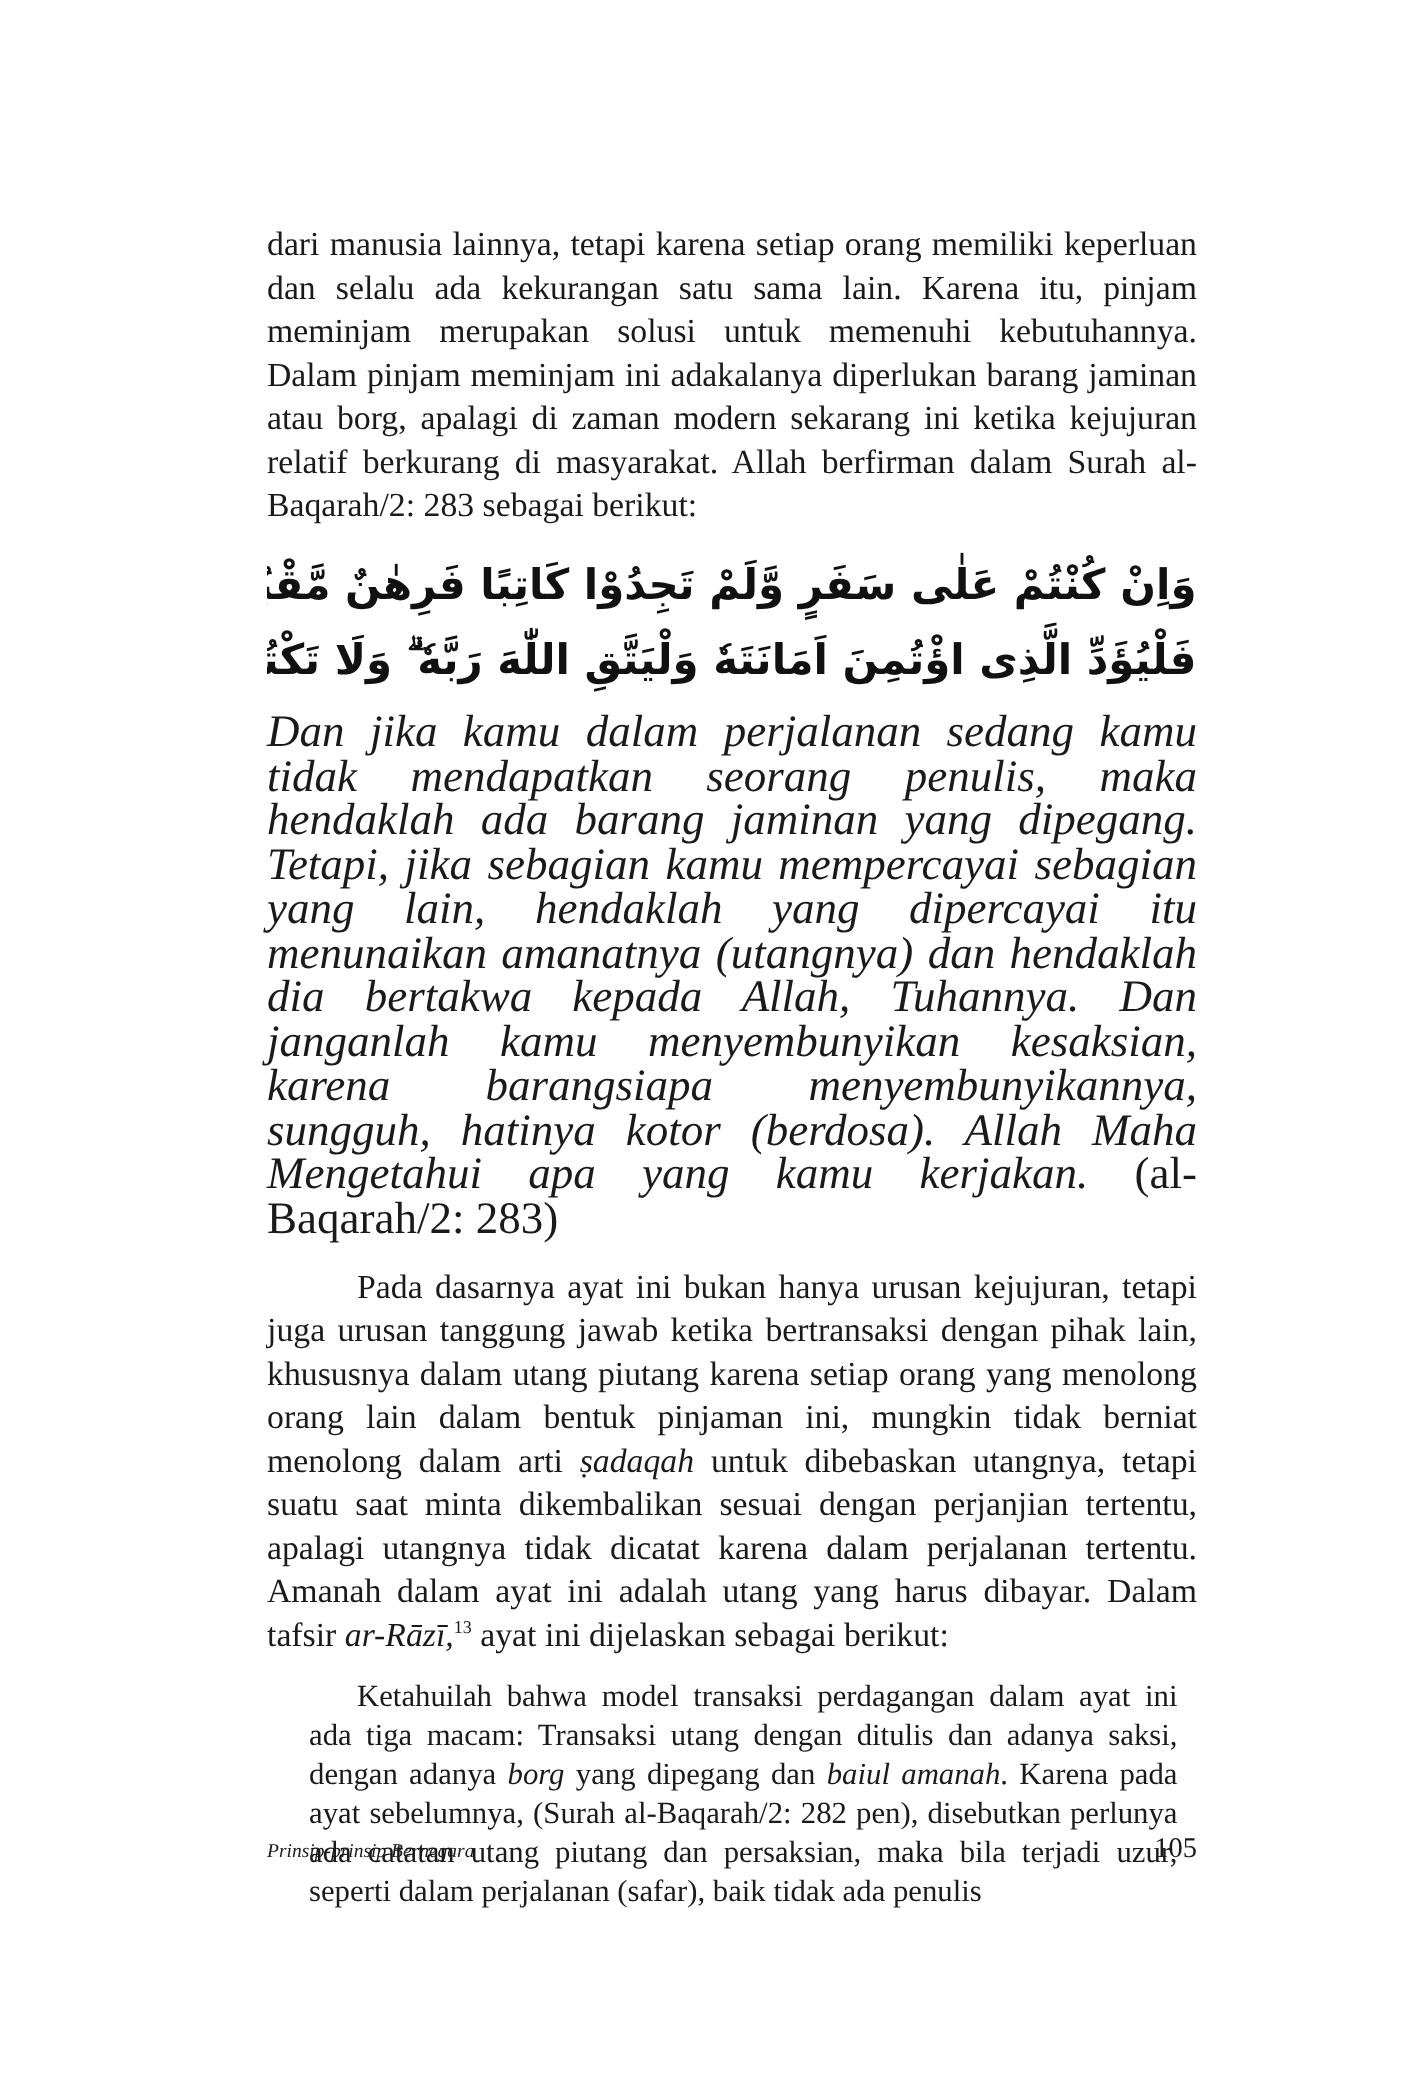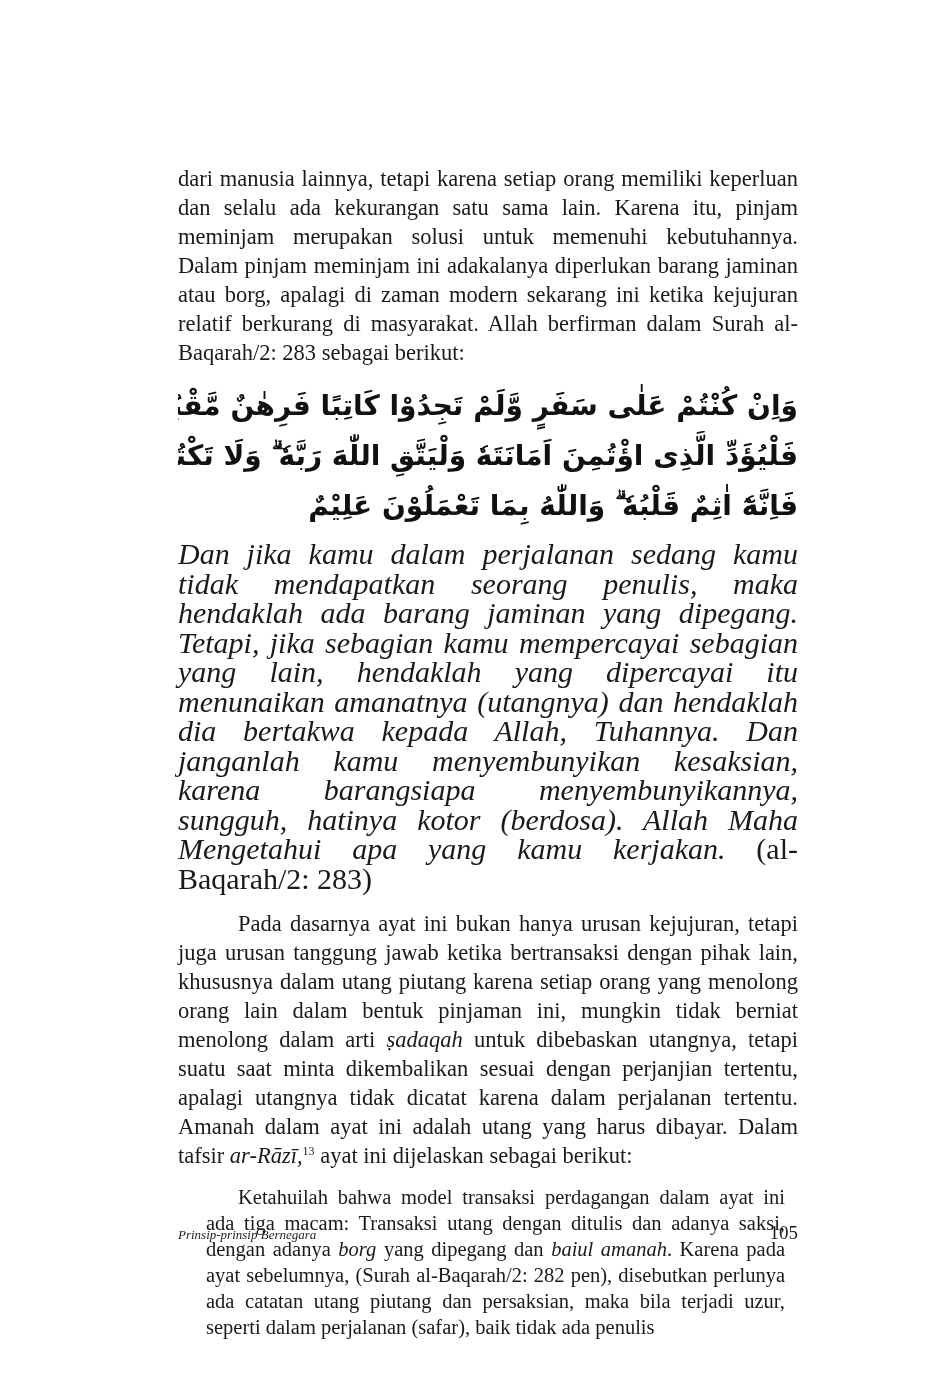--- a/index.html
+++ b/index.html
@@ -11,21 +11,21 @@
       width: 946px;
       height: 1388px;
       position: relative;
       overflow: hidden;
       color: #1a1a1a;
       font-family: "Liberation Serif", "DejaVu Serif", serif;
     }
     .page {
       position: absolute;
       left: 178px;
-      top: 164px;
+      top: 148px;
       width: 620px;
     }
     .para {
       margin: 0;
       font-size: 22.5px;
       line-height: 29px;
       text-align: justify;
       hyphens: manual;
     }
     .para.indent {
@@ -94,21 +94,20 @@
 </head>
 <body>
 
 <div class="page">
 
   <p class="para">dari manusia lainnya, tetapi karena setiap orang memiliki keperluan dan selalu ada kekurangan satu sama lain. Karena itu, pinjam meminjam merupakan solusi untuk memenuhi kebu­tuhannya. Dalam pinjam meminjam ini adakalanya diperlukan barang jaminan atau borg, apalagi di zaman modern sekarang ini ketika kejujuran relatif berkurang di masyarakat. Allah berfirman dalam Surah al-Baqarah/2: 283 sebagai berikut:</p>
 
   <div class="arabic" lang="ar">
     <span class="arabic-line">وَاِنْ كُنْتُمْ عَلٰى سَفَرٍ وَّلَمْ تَجِدُوْا كَاتِبًا فَرِهٰنٌ مَّقْبُوْضَةٌ ۗ فَاِنْ اَمِنَ بَعْضُكُمْ بَعْضًا</span>
     <span class="arabic-line">فَلْيُؤَدِّ الَّذِى اؤْتُمِنَ اَمَانَتَهٗ وَلْيَتَّقِ اللّٰهَ رَبَّهٗ ۗ وَلَا تَكْتُمُوا الشَّهَادَةَ ۗ وَمَنْ يَّكْتُمْهَا</span>
-    <span class="arabic-line">فَاِنَّهٗٓ اٰثِمٌ قَلْبُهٗ ۗ وَاللّٰهُ بِمَا تَعْمَلُوْنَ عَلِيْمٌ</span>
   </div>
 
   <p class="translation"><span class="it">Dan jika kamu dalam perjalanan sedang kamu tidak mendapatkan seorang penulis, maka hendaklah ada barang jaminan yang dipegang. Tetapi, jika sebagian kamu mempercayai sebagian yang lain, hendaklah yang dipercayai itu menunaikan amanatnya (utangnya) dan hendaklah dia bertakwa kepada Allah, Tuhannya. Dan janganlah kamu menyem­bunyikan kesaksian, karena barangsiapa menyembunyikannya, sungguh, hatinya kotor (berdosa). Allah Maha Mengetahui apa yang kamu kerjakan.</span><span> (al-Baqarah/2: 283)</span></p>
 
   <div class="gap-after-translation"></div>
 
   <p class="para indent"><span>Pada dasarnya ayat ini bukan hanya urusan kejujuran, tetapi juga urusan tanggung jawab ketika bertransaksi dengan pihak lain, khususnya dalam utang piutang karena setiap orang yang menolong orang lain dalam bentuk pinjaman ini, mungkin tidak berniat menolong dalam arti </span><span class="it">ṣadaqah</span><span> untuk dibebaskan utangnya, tetapi suatu saat minta dikembalikan sesuai dengan perjanjian tertentu, apalagi utangnya tidak dicatat karena dalam perjalanan tertentu. Amanah dalam ayat ini adalah utang yang harus dibayar. Dalam tafsir </span><span class="it">ar-Rāzī,</span><sup class="fn">13</sup><span> ayat ini dijelaskan sebagai berikut:</span></p>
 
   <p class="quote"><span>Ketahuilah bahwa model transaksi perdagangan dalam ayat ini ada tiga macam: Transaksi utang dengan ditulis dan adanya saksi, dengan adanya </span><span class="it">borg</span><span> yang dipegang dan </span><span class="it">baiul amanah</span><span>. Karena pada ayat sebelumnya, (Surah al-Baqarah/2: 282 pen), disebutkan perlunya ada catatan utang piutang dan persaksian, maka bila terjadi uzur, seperti dalam perjalanan (safar), baik tidak ada penulis</span></p>
 

